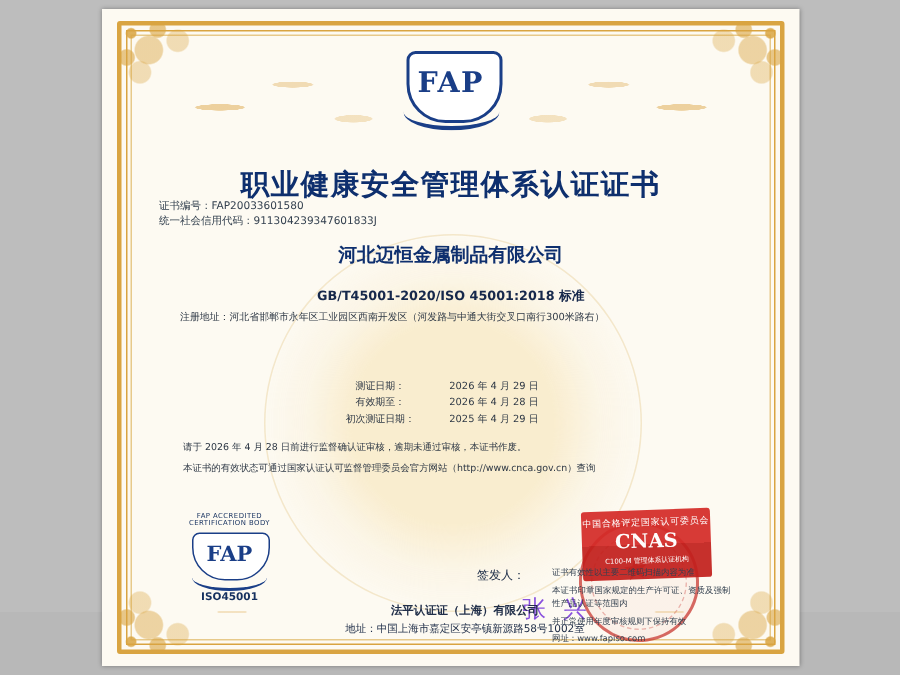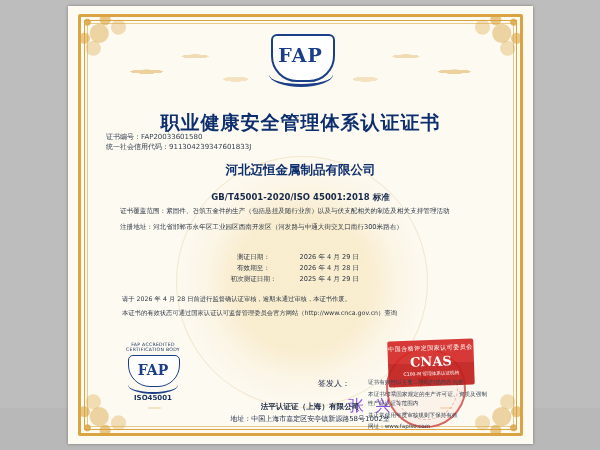--- a/index.html
+++ b/index.html
@@ -241,21 +241,20 @@
 
     <div class="cert-meta">
       <div>证书编号：FAP20033601580</div>
       <div>统一社会信用代码：91130423934760183​3J</div>
     </div>
 
     <div class="company">河北迈恒金属制品有限公司</div>
     <div class="standard">GB/T45001-2020/ISO 45001:2018 标准</div>
 
     <div class="body-block">
-      <p>证书覆盖范围：紧固件、건筑五金件的生产（包括悬挂及随行业所）以及与伏支配相关的制造及相关支持管理活动</p>
       <p>注册地址：河北省邯郸市永年区工业园区西南开发区（河发路与中通大街交叉口南行300米路右）</p>
     </div>
 
     <div class="dates">
       <div class="row">
         <span class="k">测证日期：</span><span class="v">2026 年 4 月 29 日</span>
       </div>
       <div class="row">
         <span class="k">有效期至：</span><span class="v">2026 年 4 月 28 日</span>
       </div>

